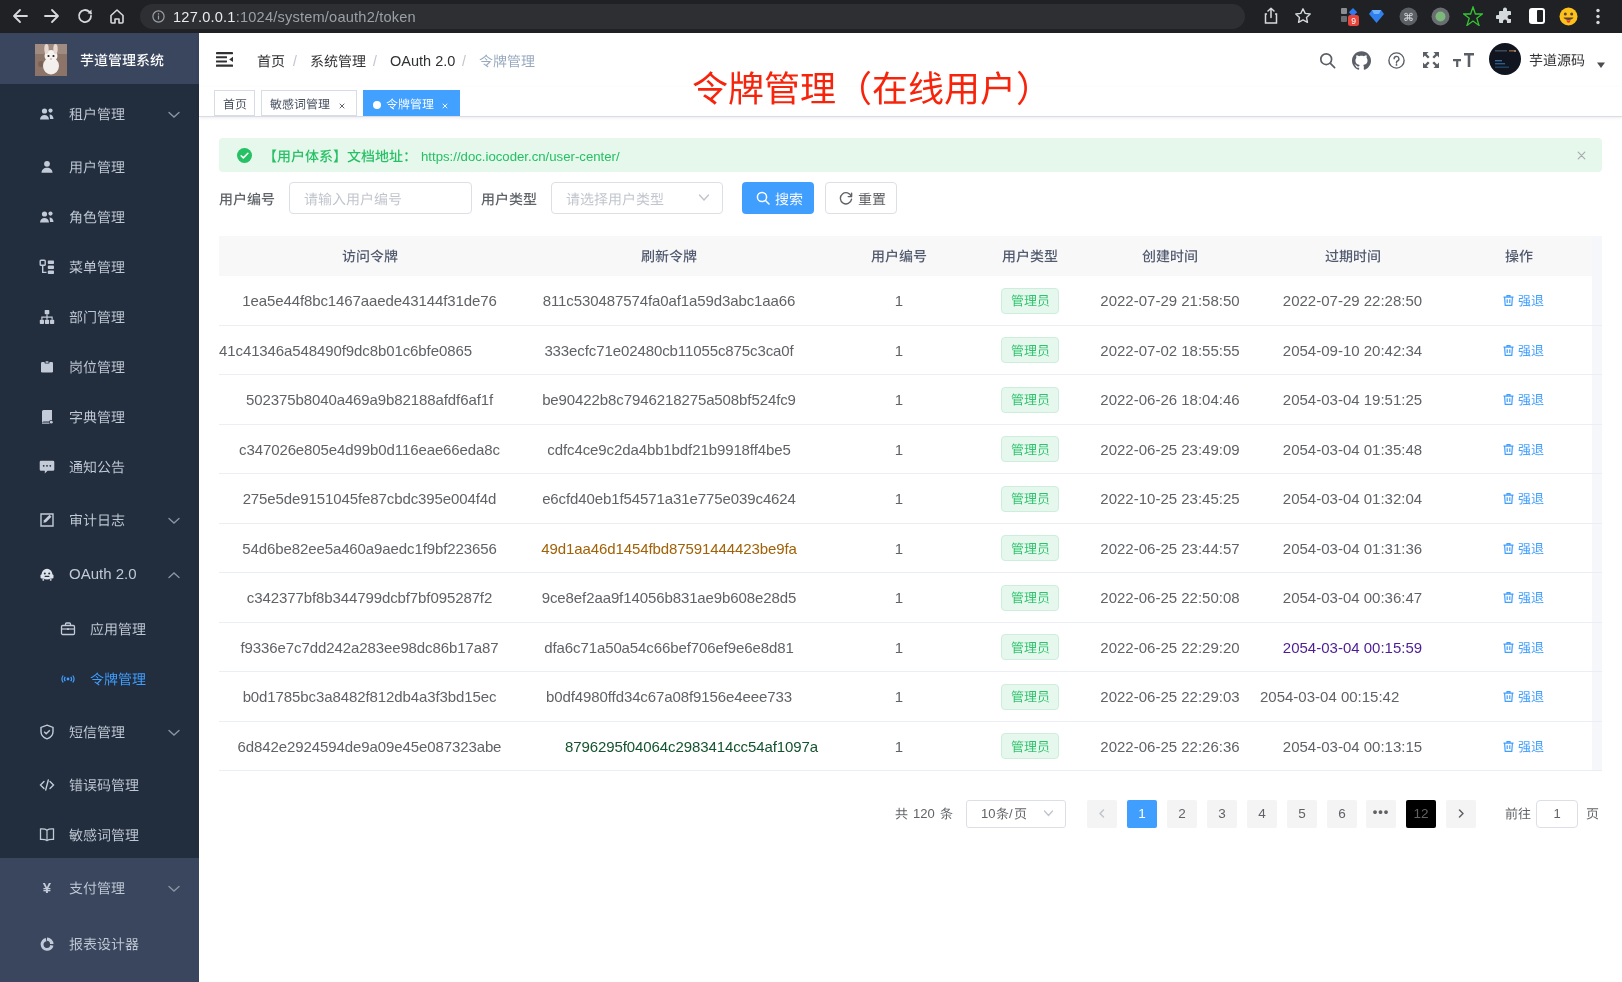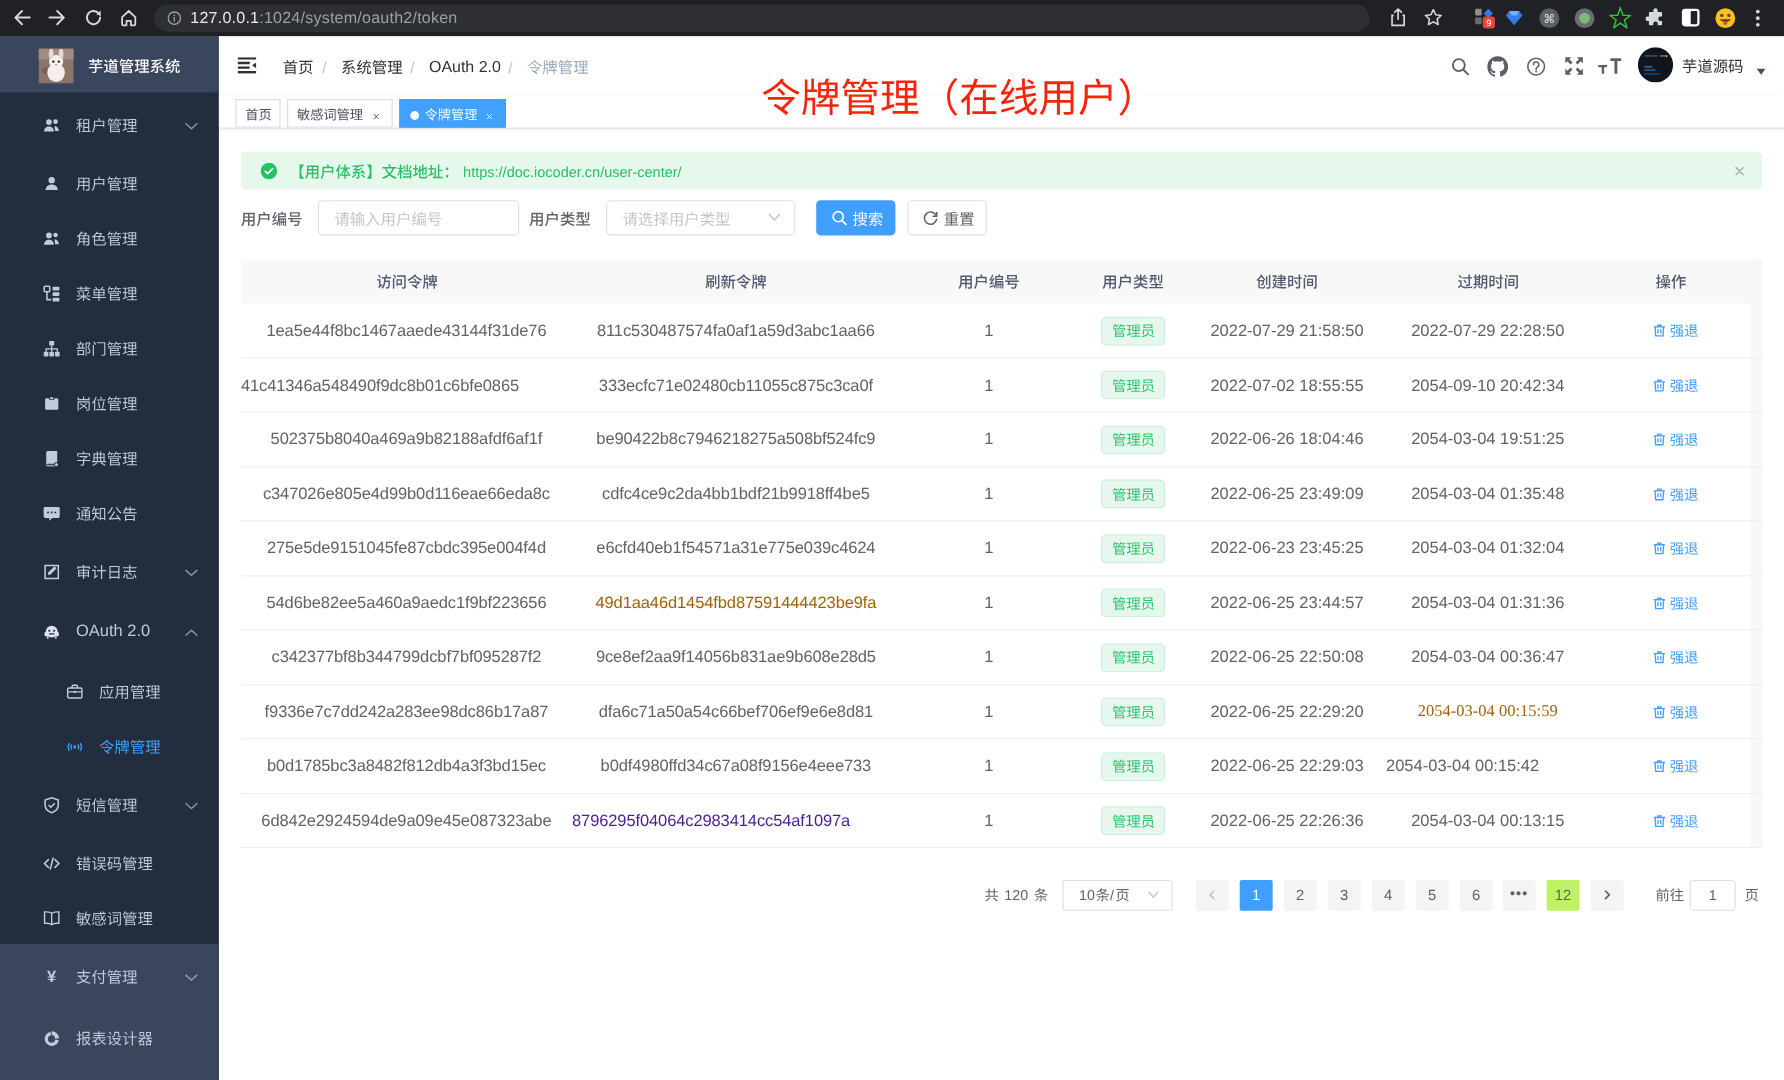--- a/index.html
+++ b/index.html
@@ -820,21 +820,21 @@
 <div style="position:absolute;left:520px;top:490.25px;width:298px;height:18px;font-size:15px;color:#606266;text-align:center;letter-spacing:-0.1px;">e6cfd40eb1f54571a31e775e039c4624</div>
 <div style="position:absolute;left:818px;top:490.25px;width:162px;height:18px;font-size:15px;color:#606266;text-align:center;">1</div>
 <div style="position:absolute;left:1001.0px;top:485.75px;width:58px;height:26px;background:#e6f8ee;border:1px solid #cdeedd;border-radius:4px;"></div>
 <div style="position:absolute;left:1010.5px;top:492.25px;line-height:0;">
     <svg width="39.0" height="13.0" viewBox="0 0 3000 1000" fill="#2fc26d">
       <use href="#gR7BA1" x="0" y="880"></use>
       <use href="#gR7406" x="1000" y="880"></use>
       <use href="#gR5458" x="2000" y="880"></use>
     </svg>
   </div>
-<div style="position:absolute;left:1080px;top:490.25px;width:180px;height:18px;font-size:15px;color:#606266;text-align:center;">2022-06-23 23:45:25</div>
+<div style="position:absolute;left:1080px;top:490.25px;width:180px;height:18px;font-size:15px;color:#606266;text-align:center;">2022-10-25 23:45:25</div>
 <div style="position:absolute;left:1260px;top:490.25px;width:185px;height:18px;font-size:15px;color:#606266;text-align:center;">2054-03-04 01:32:04</div>
 <div style="position:absolute;left:1501.5px;top:492.25px;width:13px;height:13px;line-height:0;">
     <svg width="13" height="13" viewBox="0 0 13 13" fill="none" stroke="#409eff" stroke-width="1.2">
       <path d="M1.5 3.2h10M5 3V1.7h3V3M2.6 3.3l.6 8h6.6l.6-8M5.2 5.3v3.8M7.8 5.3v3.8"></path>
     </svg>
   </div>
 <div style="position:absolute;left:1517.5px;top:492.25px;line-height:0;">
     <svg width="26.0" height="13.0" viewBox="0 0 2000 1000" fill="#409eff">
       <use href="#gR5F3A" x="0" y="880"></use>
       <use href="#gR9000" x="1000" y="880"></use>
@@ -896,21 +896,21 @@
 <div style="position:absolute;left:818px;top:638.75px;width:162px;height:18px;font-size:15px;color:#606266;text-align:center;">1</div>
 <div style="position:absolute;left:1001.0px;top:634.25px;width:58px;height:26px;background:#e6f8ee;border:1px solid #cdeedd;border-radius:4px;"></div>
 <div style="position:absolute;left:1010.5px;top:640.75px;line-height:0;">
     <svg width="39.0" height="13.0" viewBox="0 0 3000 1000" fill="#2fc26d">
       <use href="#gR7BA1" x="0" y="880"></use>
       <use href="#gR7406" x="1000" y="880"></use>
       <use href="#gR5458" x="2000" y="880"></use>
     </svg>
   </div>
 <div style="position:absolute;left:1080px;top:638.75px;width:180px;height:18px;font-size:15px;color:#606266;text-align:center;">2022-06-25 22:29:20</div>
-<div style="position:absolute;left:1260px;top:638.75px;width:185px;height:18px;font-size:15px;color:#a16207;text-align:center;font-family:Liberation Serif, serif;">2054-03-04 00:15:59</div>
+<div style="position:absolute;left:1260px;top:638.75px;width:185px;height:18px;font-size:15px;color:#4c1d95;text-align:center;">2054-03-04 00:15:59</div>
 <div style="position:absolute;left:1501.5px;top:640.75px;width:13px;height:13px;line-height:0;">
     <svg width="13" height="13" viewBox="0 0 13 13" fill="none" stroke="#409eff" stroke-width="1.2">
       <path d="M1.5 3.2h10M5 3V1.7h3V3M2.6 3.3l.6 8h6.6l.6-8M5.2 5.3v3.8M7.8 5.3v3.8"></path>
     </svg>
   </div>
 <div style="position:absolute;left:1517.5px;top:640.75px;line-height:0;">
     <svg width="26.0" height="13.0" viewBox="0 0 2000 1000" fill="#409eff">
       <use href="#gR5F3A" x="0" y="880"></use>
       <use href="#gR9000" x="1000" y="880"></use>
     </svg>
@@ -935,21 +935,21 @@
     </svg>
   </div>
 <div style="position:absolute;left:1517.5px;top:690.25px;line-height:0;">
     <svg width="26.0" height="13.0" viewBox="0 0 2000 1000" fill="#409eff">
       <use href="#gR5F3A" x="0" y="880"></use>
       <use href="#gR9000" x="1000" y="880"></use>
     </svg>
   </div>
 <div style="position:absolute;left:219px;top:770.0px;width:1383px;height:1px;background:#ebeef5;"></div>
 <div style="position:absolute;left:219px;top:737.75px;width:301px;height:18px;font-size:15px;color:#606266;text-align:center;letter-spacing:-0.1px;">6d842e2924594de9a09e45e087323abe</div>
-<div style="position:absolute;left:520px;top:737.75px;width:298px;height:18px;font-size:15px;color:#4c1d95;text-align:left;letter-spacing:-0.1px;">8796295f04064c2983414cc54af1097a</div>
+<div style="position:absolute;left:520px;top:737.75px;width:298px;height:18px;font-size:15px;color:#14532d;text-align:right;letter-spacing:-0.1px;">8796295f04064c2983414cc54af1097a</div>
 <div style="position:absolute;left:818px;top:737.75px;width:162px;height:18px;font-size:15px;color:#606266;text-align:center;">1</div>
 <div style="position:absolute;left:1001.0px;top:733.25px;width:58px;height:26px;background:#e6f8ee;border:1px solid #cdeedd;border-radius:4px;"></div>
 <div style="position:absolute;left:1010.5px;top:739.75px;line-height:0;">
     <svg width="39.0" height="13.0" viewBox="0 0 3000 1000" fill="#2fc26d">
       <use href="#gR7BA1" x="0" y="880"></use>
       <use href="#gR7406" x="1000" y="880"></use>
       <use href="#gR5458" x="2000" y="880"></use>
     </svg>
   </div>
 <div style="position:absolute;left:1080px;top:737.75px;width:180px;height:18px;font-size:15px;color:#606266;text-align:center;">2022-06-25 22:26:36</div>
@@ -1013,21 +1013,21 @@
   </div>
 <div style="position:absolute;left:1287px;top:799.5px;width:30px;height:28px;background:#f4f4f5;border-radius:2px;">
     <div style="margin-top:6.5px;text-align:center;font-size:13.5px;color:#606266;">5</div>
   </div>
 <div style="position:absolute;left:1327px;top:799.5px;width:30px;height:28px;background:#f4f4f5;border-radius:2px;">
     <div style="margin-top:6.5px;text-align:center;font-size:13.5px;color:#606266;">6</div>
   </div>
 <div style="position:absolute;left:1366px;top:799.5px;width:30px;height:28px;background:#f4f4f5;border-radius:2px;">
     <div style="margin-top:4px;text-align:center;font-size:13px;letter-spacing:1px;color:#606266;font-weight:bold;">•••</div>
   </div>
-<div style="position:absolute;left:1406px;top:799.5px;width:30px;height:28px;background:#bef264;border-radius:2px;">
+<div style="position:absolute;left:1406px;top:799.5px;width:30px;height:28px;background:#000000;border-radius:2px;">
     <div style="margin-top:6.5px;text-align:center;font-size:13.5px;color:#606266;">12</div>
   </div>
 <div style="position:absolute;left:1446px;top:799.5px;width:30px;height:28px;background:#f4f4f5;border-radius:2px;">
     <svg width="12" height="11" viewBox="0 0 12 11" style="margin:8.5px auto 0;">
       <path d="M4.5 2 8 5.5 4.5 9" stroke="#606266" stroke-width="1.5" fill="none" stroke-linecap="round" stroke-linejoin="round"></path>
     </svg>
   </div>
 <div style="position:absolute;left:1505px;top:807.0px;line-height:0;">
     <svg width="26.0" height="13.0" viewBox="0 0 2000 1000" fill="#606266">
       <use href="#gR524D" x="0" y="880"></use>

